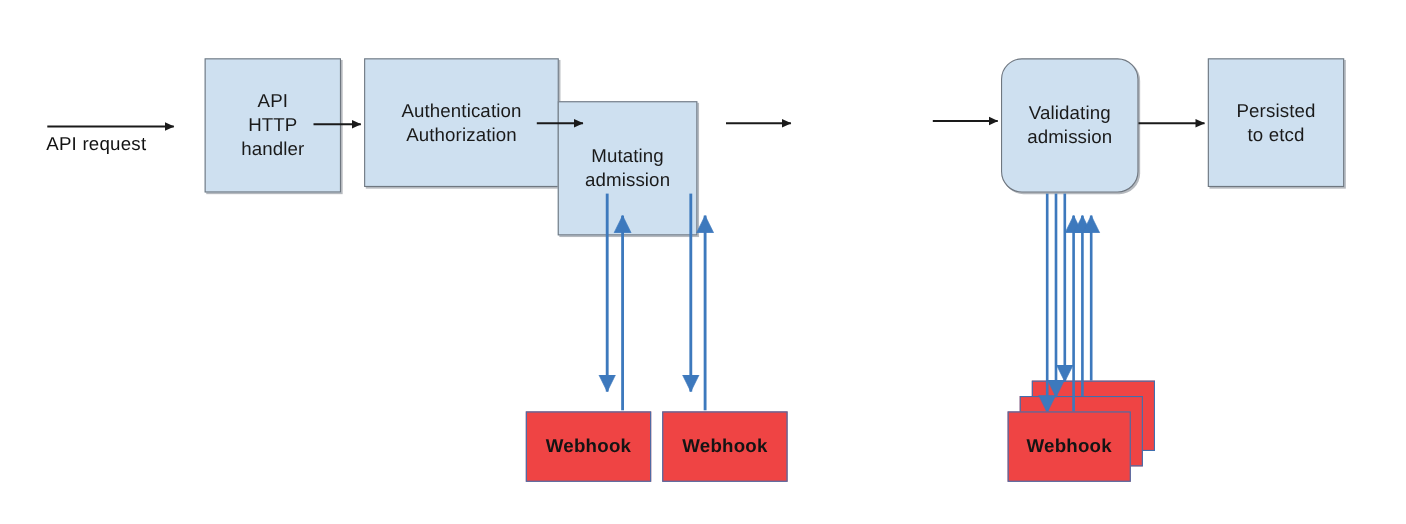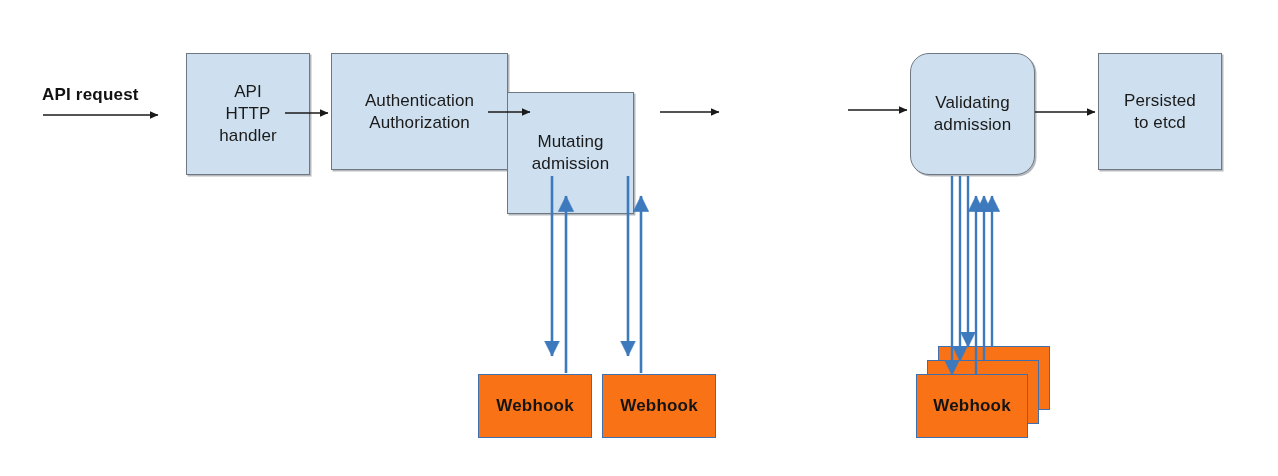--- a/index.html
+++ b/index.html
@@ -16,38 +16,39 @@
     color:#1a1a1a;
     font-size:17px;
     line-height:1.28;
     letter-spacing:.1px;
     white-space:pre-line;
   }
   .node.shadowed{box-shadow:1.5px 1.5px 0 rgba(120,128,136,.55);}
 
   .webhook{
     position:absolute;
-    background:#f97316;
+    background:#ef4444;
     border:1.7px solid #3f6fae;
     box-sizing:border-box;
     display:flex;align-items:center;justify-content:center;
     font-size:17px;
     font-weight:700;
     color:#141414;
     letter-spacing:.2px;
   }
   .webhook.empty{}
 
   .edgelabel{
     position:absolute;
     font-size:17px;
-    font-weight:700;
+    font-weight:400;
     color:#111;
     letter-spacing:.2px;
     white-space:nowrap;
+    margin-top:36px;
   }
 
   svg.overlay{position:absolute;left:0;top:0;width:1278px;height:476px;overflow:visible;}
 </style>
 </head>
 <body>
 
 <div id="stage">
 
   <div class="node shadowed" style="left:161px;top:53px;width:124px;height:122px;margin-left:25px;">API

